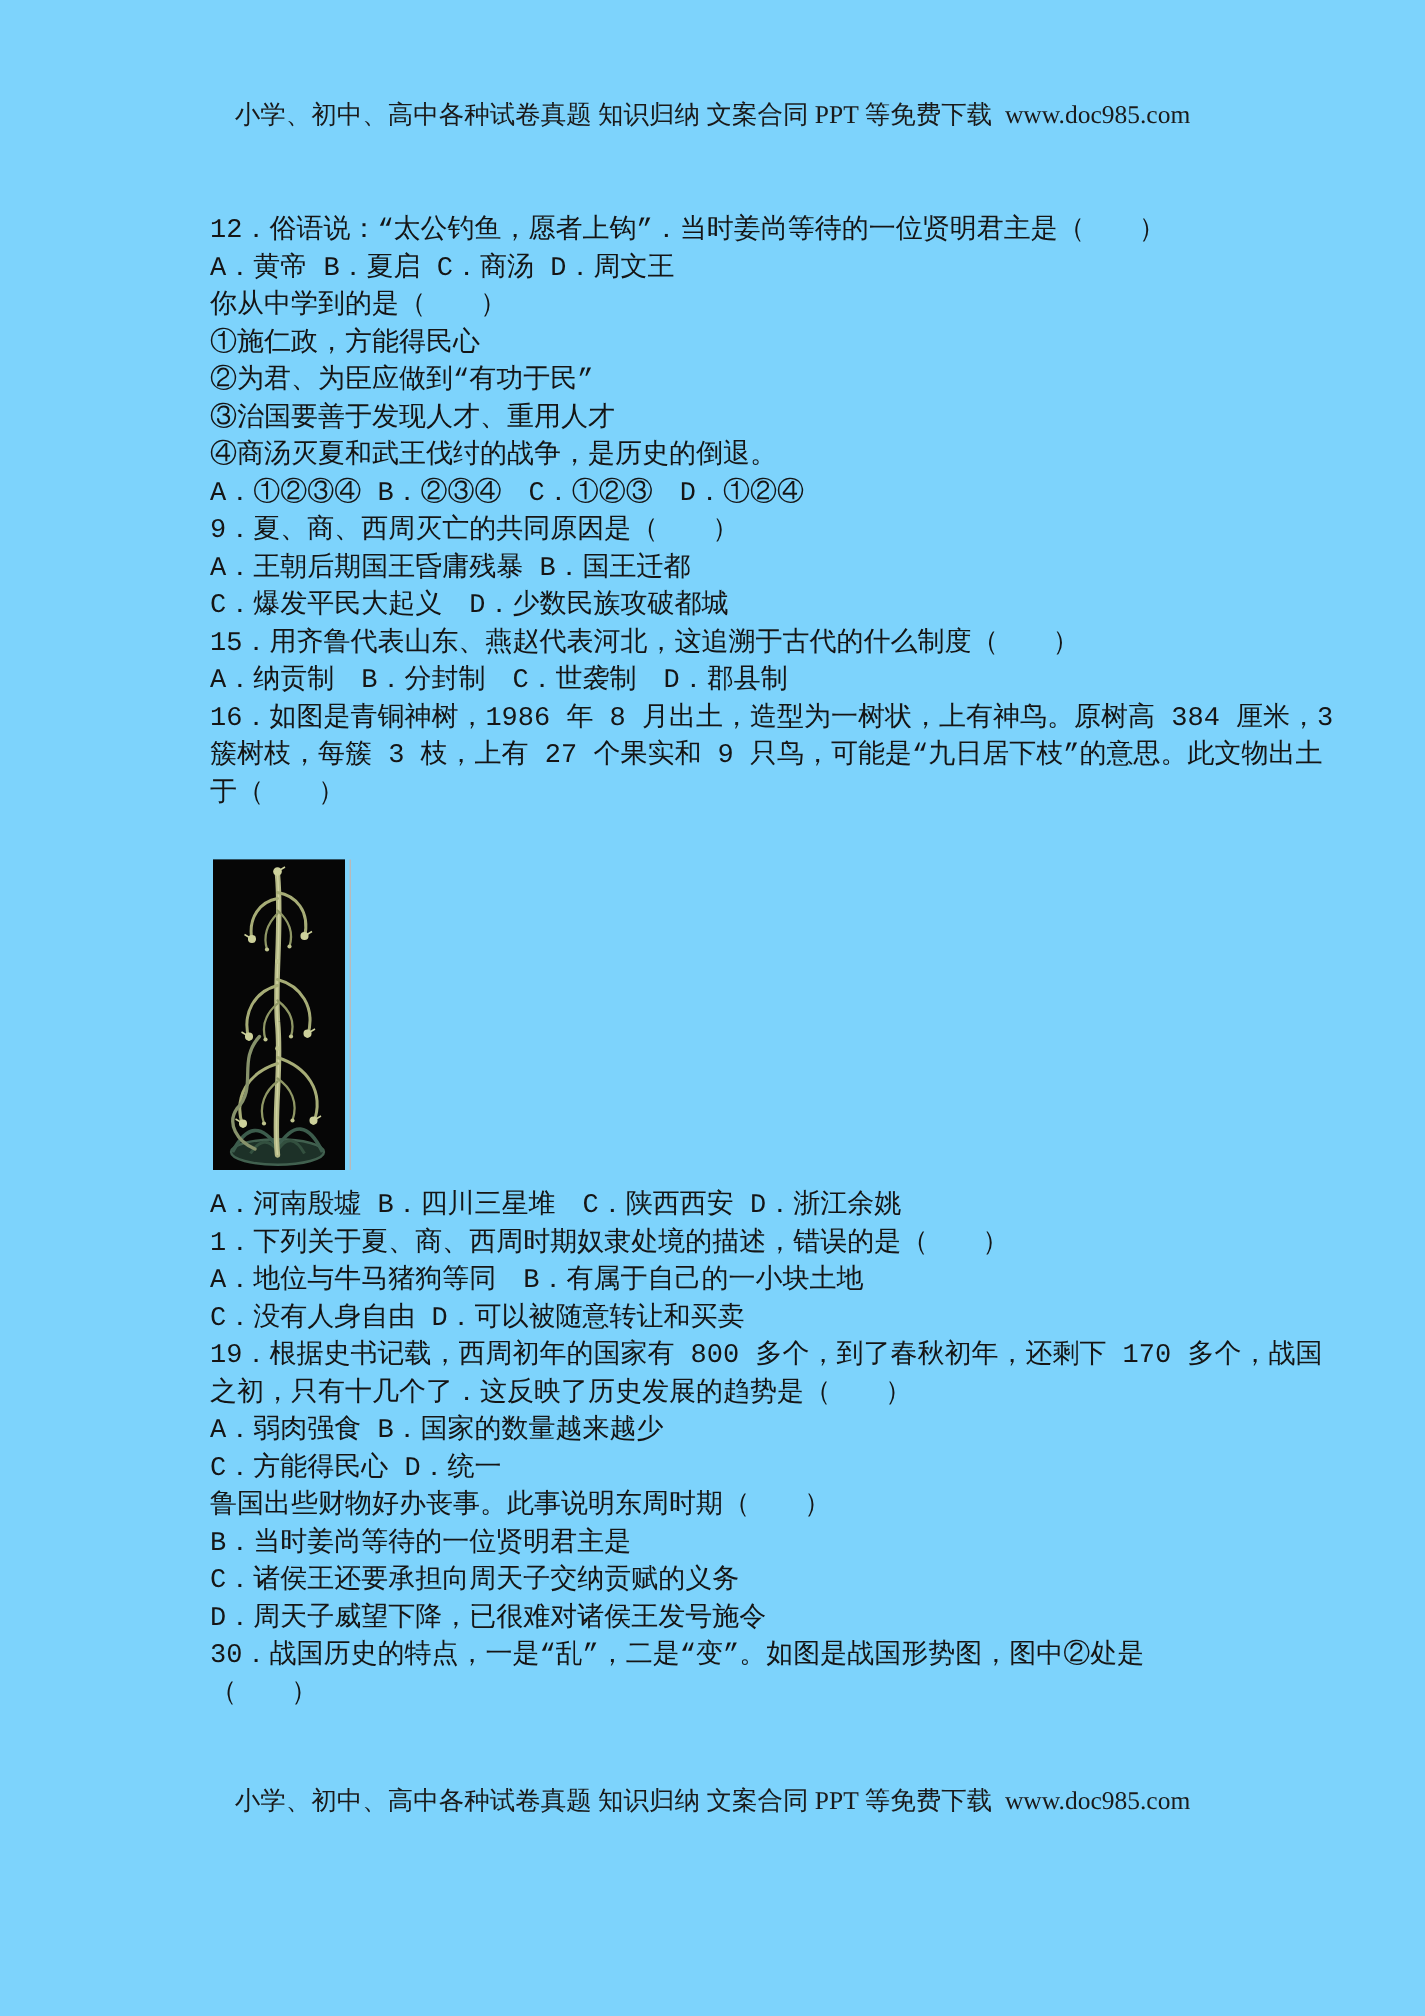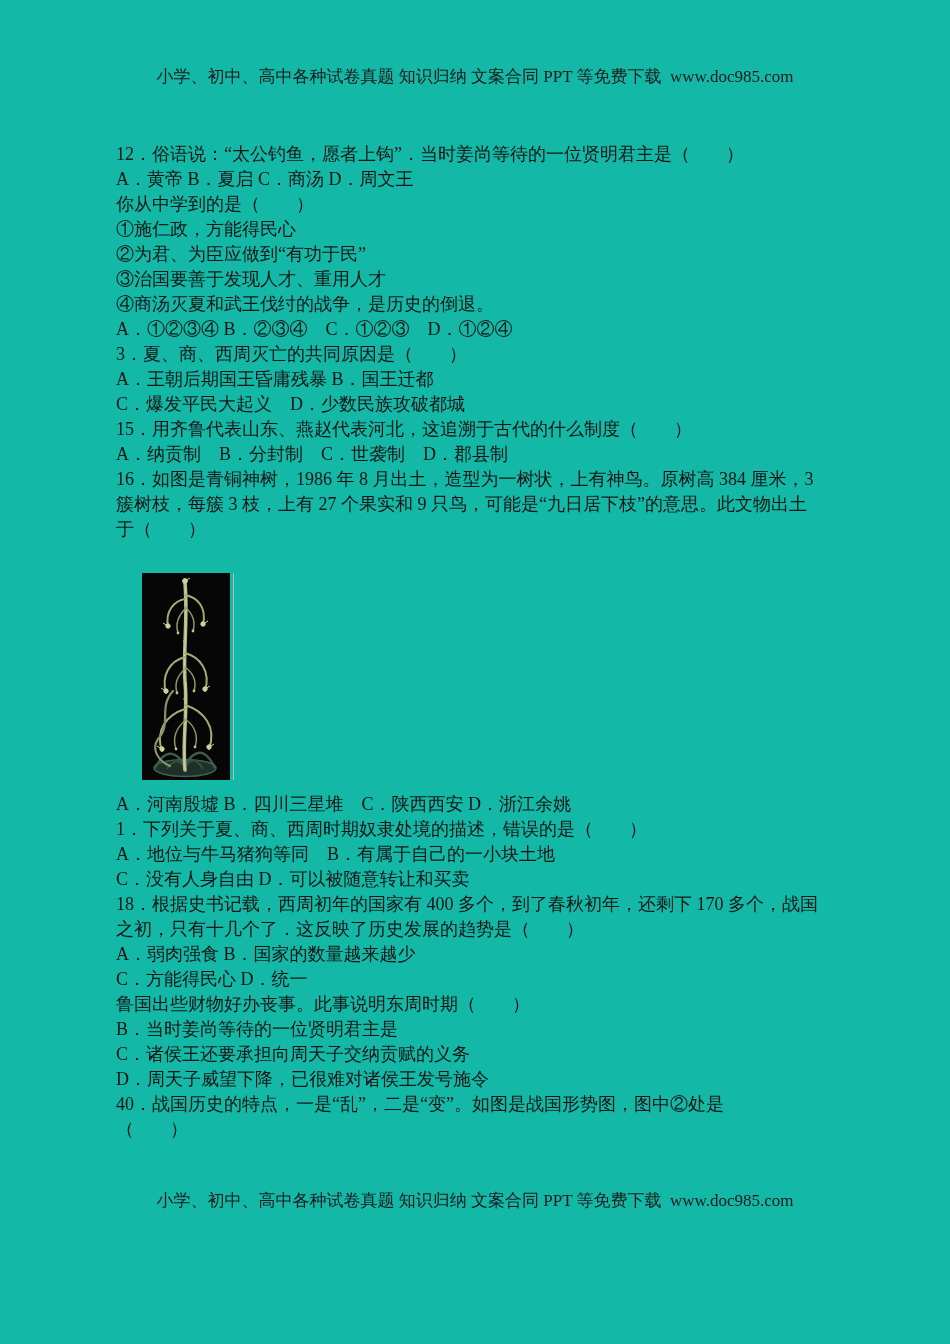--- a/index.html
+++ b/index.html
@@ -1,33 +1,33 @@
 <!DOCTYPE html>
 <html><head>
 <meta charset="utf-8">
 <style>
   html,body { margin:0; padding:0; background:#ffffff; }
   .page {
     position:relative;
     width:950px; height:1344px;
-    background:#14b8a6;
+    background:#7dd3fc;
     overflow:hidden;
     font-family:"Liberation Serif","DejaVu Serif",serif;
     color:#151515;
   }
   .banner {
     position:absolute; left:0; width:950px;
     text-align:center;
     font-size:17px; line-height:25px;
     white-space:pre;
     color:#1a1a1a;
   }
   .banner.top { top:64px; }
   .banner.bottom { top:1188px; }
-  .textblock { position:absolute; left:116px; }
+  .textblock { position:absolute; left:140px;font-family:Liberation Mono, monospace; }
   .textblock.upper { top:142px; }
   .textblock.lower { top:792px; }
   .line {
     height:25px; line-height:25px;
     font-size:18px;
     white-space:pre;
     color:#151515;
   }
   .figure {
     position:absolute; left:142px; top:573px;
@@ -50,21 +50,21 @@
 
   <div class="textblock upper">
     <div class="line">12．俗语说：“太公钓鱼，愿者上钩”．当时姜尚等待的一位贤明君主是（　　）</div>
     <div class="line">A．黄帝 B．夏启 C．商汤 D．周文王</div>
     <div class="line">你从中学到的是（　　）</div>
     <div class="line">①施仁政，方能得民心</div>
     <div class="line">②为君、为臣应做到“有功于民”</div>
     <div class="line">③治国要善于发现人才、重用人才</div>
     <div class="line">④商汤灭夏和武王伐纣的战争，是历史的倒退。</div>
     <div class="line">A．①②③④ B．②③④　C．①②③　D．①②④</div>
-    <div class="line">3．夏、商、西周灭亡的共同原因是（　　）</div>
+    <div class="line">9．夏、商、西周灭亡的共同原因是（　　）</div>
     <div class="line">A．王朝后期国王昏庸残暴 B．国王迁都</div>
     <div class="line">C．爆发平民大起义　D．少数民族攻破都城</div>
     <div class="line">15．用齐鲁代表山东、燕赵代表河北，这追溯于古代的什么制度（　　）</div>
     <div class="line">A．纳贡制　B．分封制　C．世袭制　D．郡县制</div>
     <div class="line">16．如图是青铜神树，1986 年 8 月出土，造型为一树状，上有神鸟。原树高 384 厘米，3</div>
     <div class="line">簇树枝，每簇 3 枝，上有 27 个果实和 9 只鸟，可能是“九日居下枝”的意思。此文物出土</div>
     <div class="line">于（　　）</div>
   </div>
 
   <div class="figure">
@@ -125,27 +125,27 @@
       </g>
     </svg>
   </div>
   <div class="fig-divider"></div>
 
   <div class="textblock lower">
     <div class="line">A．河南殷墟 B．四川三星堆　C．陕西西安 D．浙江余姚</div>
     <div class="line">1．下列关于夏、商、西周时期奴隶处境的描述，错误的是（　　）</div>
     <div class="line">A．地位与牛马猪狗等同　B．有属于自己的一小块土地</div>
     <div class="line">C．没有人身自由 D．可以被随意转让和买卖</div>
-    <div class="line">18．根据史书记载，西周初年的国家有 400 多个，到了春秋初年，还剩下 170 多个，战国</div>
+    <div class="line">19．根据史书记载，西周初年的国家有 800 多个，到了春秋初年，还剩下 170 多个，战国</div>
     <div class="line">之初，只有十几个了．这反映了历史发展的趋势是（　　）</div>
     <div class="line">A．弱肉强食 B．国家的数量越来越少</div>
     <div class="line">C．方能得民心 D．统一</div>
     <div class="line">鲁国出些财物好办丧事。此事说明东周时期（　　）</div>
     <div class="line">B．当时姜尚等待的一位贤明君主是</div>
     <div class="line">C．诸侯王还要承担向周天子交纳贡赋的义务</div>
     <div class="line">D．周天子威望下降，已很难对诸侯王发号施令</div>
-    <div class="line">40．战国历史的特点，一是“乱”，二是“变”。如图是战国形势图，图中②处是</div>
+    <div class="line">30．战国历史的特点，一是“乱”，二是“变”。如图是战国形势图，图中②处是</div>
     <div class="line">（　　）</div>
   </div>
 
   <div class="banner bottom">小学、初中、高中各种试卷真题 知识归纳 文案合同 PPT 等免费下载  www.doc985.com</div>
 
 </div>
 
 </body></html>

